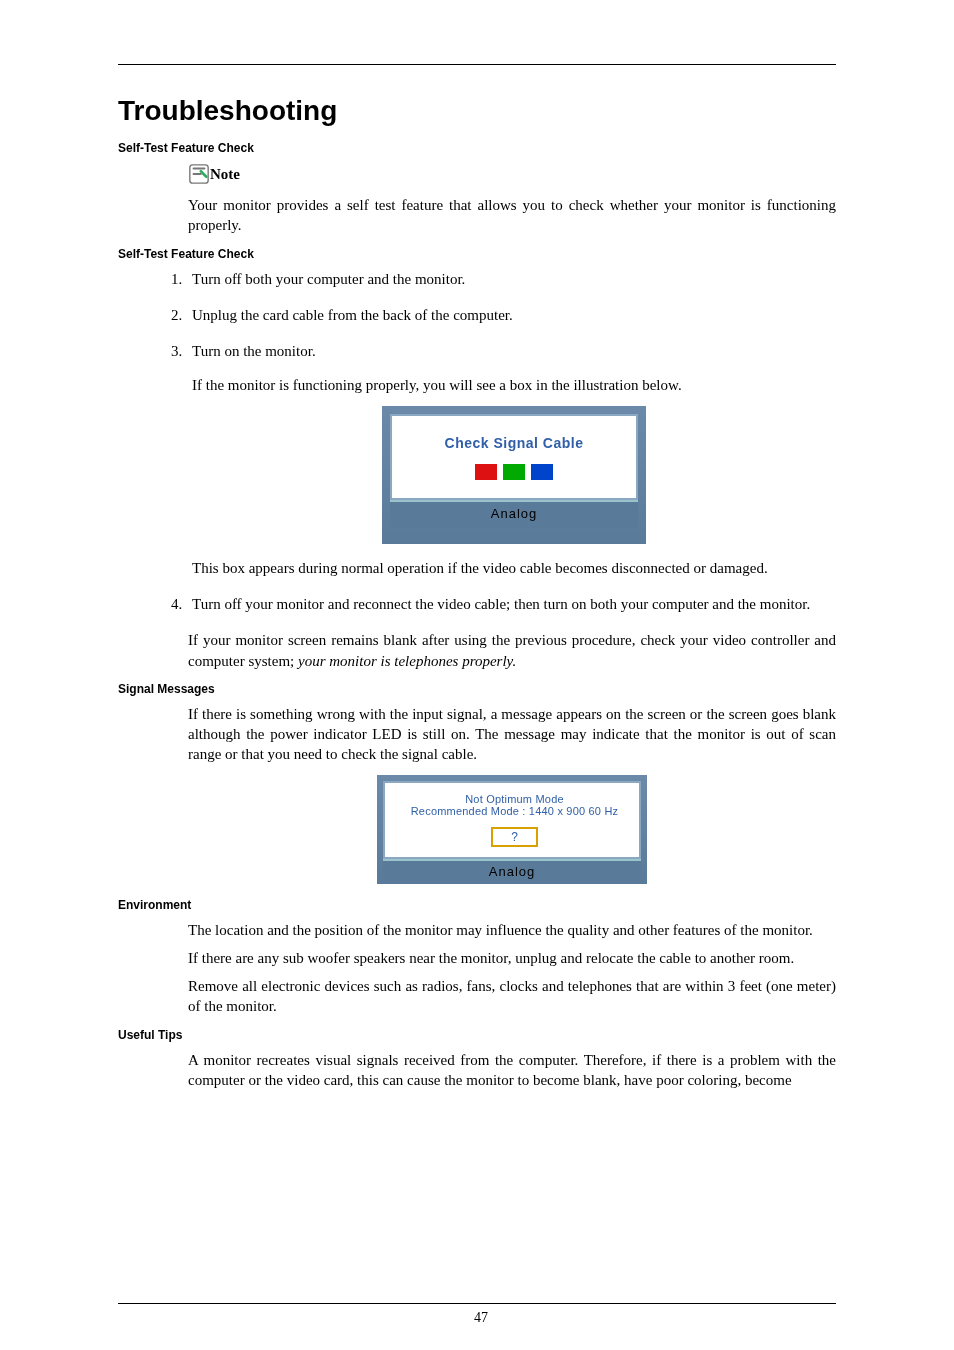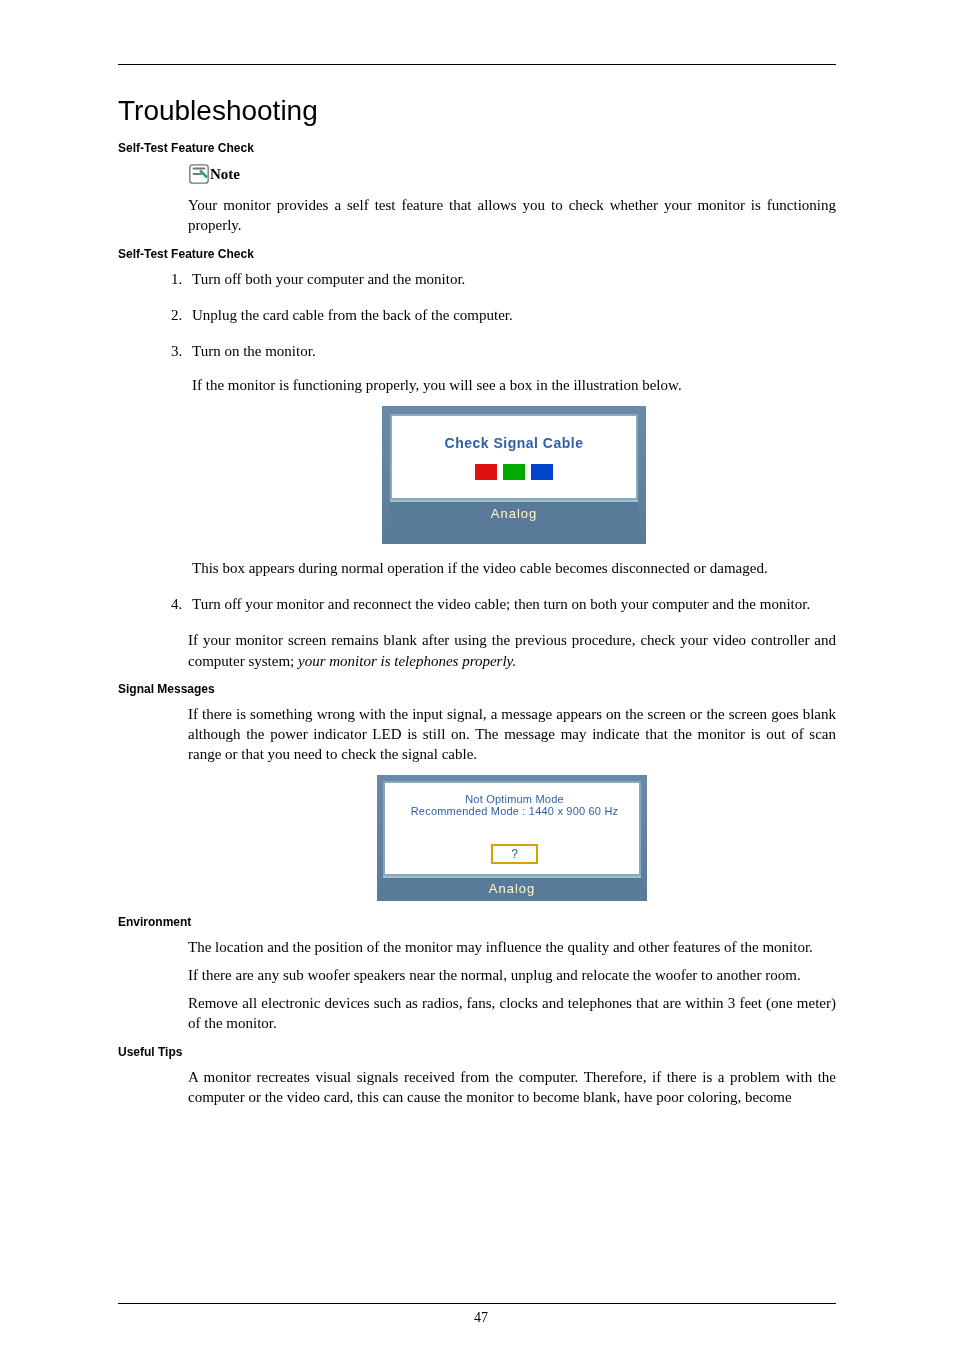--- a/index.html
+++ b/index.html
@@ -30,21 +30,21 @@
     .page-no {
       position: absolute;
       bottom: 24px;
       left: 4px;
       width: 100%;
       text-align: center;
       font-size: 14px;
     }
     h1.title {
       font-family: Arial, Helvetica, sans-serif;
-      font-weight: normal;
+      font-weight: bold;
       font-size: 28px;
       margin: 0 0 14px 0;
     }
     h2.section {
       font-family: Liberation Sans, sans-serif;
       font-weight: bold;
       font-size: 12px;
       margin: 11px 0 8px 0;
     }
     .body-indent {
@@ -112,21 +112,21 @@
       letter-spacing: 0.5px;
       margin-bottom: 12px;
     }
     .osd1-boxes { display: flex; justify-content: center; gap: 6px; }
     .sq { width: 22px; height: 16px; }
     .red { background: #d11; }
     .green { background: #0a0; }
     .blue { background: #04c; }
     .osd1-footer, .osd2-footer {
       background: #5a7a99;
-      color: #fef9c3;
+      color: #000000;
       font-family: Arial, Helvetica, sans-serif;
       font-size: 13px;
       text-align: center;
       padding: 3px 0 5px 0;
       border-top: 2px solid #9bc3cb;
       letter-spacing: 1px;
     }
     
     .osd2 {
       display: inline-block;
@@ -143,21 +143,21 @@
     .osd2-t1 {
       color: #2f5fa8;
       font-family: Arial, Helvetica, sans-serif;
       font-size: 11px;
       letter-spacing: 0.2px;
     }
     .osd2-t2 {
       color: #2f5fa8;
       font-family: Arial, Helvetica, sans-serif;
       font-size: 11px;
-      margin-bottom: 27px;
+      margin-bottom: 10px;
       letter-spacing: 0.2px;
     }
     .osd2-q {
       display: inline-block;
       border: 2px solid #d8a000;
       color: #2f5fa8;
       font-family: Arial, Helvetica, sans-serif;
       font-size: 12px;
       padding: 1px 18px;
     }
@@ -224,21 +224,21 @@
           <span class="osd2-q">?</span>
         </div>
         <div class="osd2-footer">Analog</div>
       </div>
     </div>
   </div>
 
   <h2 class="section">Environment</h2>
   <div class="body-indent">
     <p class="para">The location and the position of the monitor may influence the quality and other features of the monitor.</p>
-    <p class="para">If there are any sub woofer speakers near the normal, unplug and relocate the woofer to another room.</p>
+    <p class="para">If there are any sub woofer speakers near the monitor, unplug and relocate the cable to another room.</p>
     <p class="para">Remove all electronic devices such as radios, fans, clocks and telephones that are within 3 feet (one meter) of the monitor.</p>
   </div>
 
   <h2 class="section">Useful Tips</h2>
   <div class="body-indent">
     <p class="para">A monitor recreates visual signals received from the computer. Therefore, if there is a problem with the computer or the video card, this can cause the monitor to become blank, have poor coloring, become</p>
   </div>
 
   <div class="rule-bottom"></div>
   <div class="page-no">47</div>

